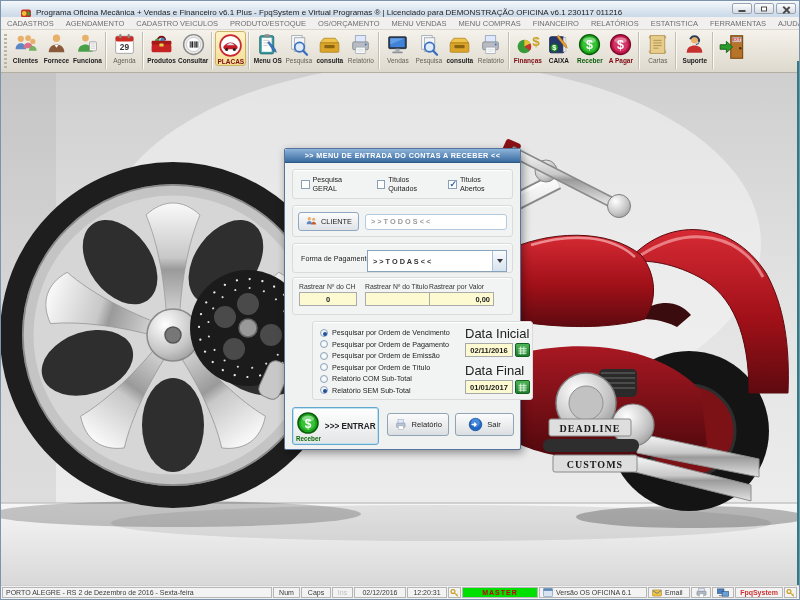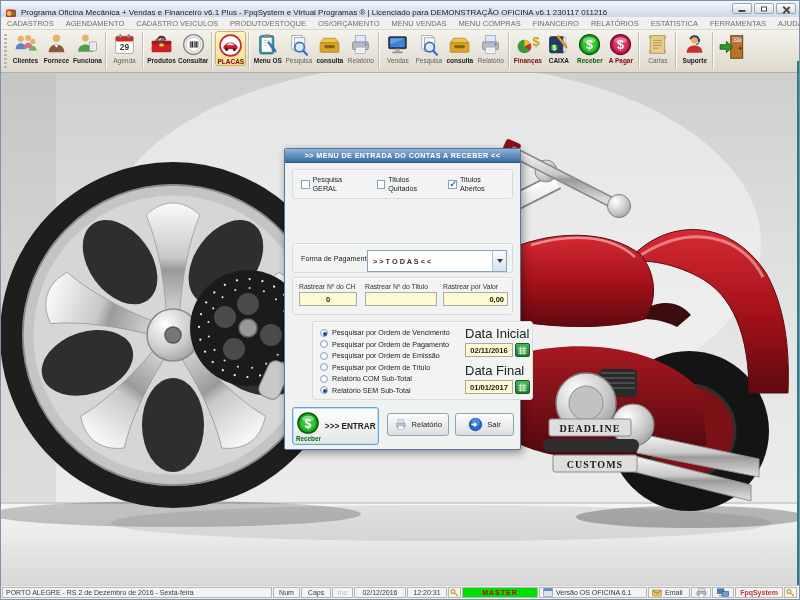--- a/index.html
+++ b/index.html
@@ -3,21 +3,21 @@
 <meta charset="utf-8">
 <style>
   html,body{margin:0;padding:0;background:#444;}
   *{box-sizing:border-box;}
   .screen{position:relative;width:800px;height:600px;overflow:hidden;
     font-family:"Liberation Sans",sans-serif;background:#e8e8e8;
     border:1px solid #7d93ab;}
   
   .titlebar{position:absolute;left:0;top:0;width:100%;height:24px;
     background:linear-gradient(#f4f8fc,#cfdcea 60%,#c2d2e4);
-    display:flex;align-items:center;padding:0 4px;border-bottom:1px solid #aebfd2;}
+    display:flex;align-items:center;padding:0 19px;border-bottom:1px solid #aebfd2;}
   .titlebar .ttext{font-size:8px;color:#1b1b1b;white-space:nowrap;overflow:hidden;margin-left:4px;}
   .winbtns{position:absolute;right:3px;top:2px;display:flex;gap:2px;}
   .wbtn{width:20px;height:11px;border:1px solid #98a4b2;border-radius:2px;
     background:linear-gradient(#fdfdfd,#d7dde5);position:relative;cursor:default;}
   .wbtn i{position:absolute;left:50%;top:50%;transform:translate(-50%,-50%);}
   .wbtn.min i{width:7px;height:2px;background:#4a4a4a;margin-top:2px;}
   .wbtn.res i{width:6px;height:5px;border:1px solid #4a4a4a;background:#fff;}
   .wbtn.cls i{width:7px;height:7px;}
   .wbtn.cls i::before,.wbtn.cls i::after{content:"";position:absolute;left:3px;top:0;width:1.5px;height:9px;background:#4a4a4a;}
   .wbtn.cls i::before{transform:rotate(45deg);} .wbtn.cls i::after{transform:rotate(-45deg);}
@@ -71,21 +71,21 @@
     background:#fff;display:flex;align-items:center;}
   .select .sval{flex:1;font-size:7.3px;font-weight:bold;color:#333;padding-left:5px;white-space:nowrap;}
   .select .sarrow{width:14px;height:100%;border-left:1px solid #aac0d4;
     background:linear-gradient(#fafcfe,#d6e2ee);display:flex;align-items:center;justify-content:center;}
   .tri{width:0;height:0;border-left:3px solid transparent;border-right:3px solid transparent;border-top:4px solid #333;}
   .g4{top:114px;height:38px;}
   .rcol{position:absolute;top:5px;}
   .rcol .rlbl{font-size:6.8px;color:#333;white-space:nowrap;margin-bottom:2px;}
   .rinput{height:14px;border:1px solid #ababab;background:#fdfad2;font-size:7.5px;font-weight:bold;
     color:#222;line-height:13px;padding:0 3px;}
-  .rc1{left:6px;width:58px;} .rc2{left:72px;width:72px;} .rc3{left:150px;width:65px;}
+  .rc1{left:6px;width:58px;} .rc2{left:72px;width:72px;} .rc3{left:136px;width:65px;}
   .rc1 .rinput{text-align:center;} .rc3 .rinput{text-align:right;}
   .g5{top:158px;height:79px;margin-left:20px;}
   .radios{position:absolute;left:7px;top:5px;}
   .radio{display:flex;align-items:center;gap:4px;height:11.5px;font-size:7.2px;color:#222;}
   .radio .dot{width:8px;height:8px;border-radius:50%;border:1px solid #8ea6be;
     background:radial-gradient(#ffffff,#e4e8ec);position:relative;}
   .radio.sel .dot::after{content:"";position:absolute;left:2px;top:2px;width:4px;height:4px;border-radius:50%;background:#1f4f9f;}
   .dates{position:absolute;left:152px;top:4px;width:66px;}
   .dlabel{font-size:13px;color:#222;margin-bottom:2px;}
   .drow{display:flex;gap:2px;margin-bottom:6px;}
@@ -534,20 +534,32 @@
         <span class="chk">
             <span class="box"></span>
             <span>Titulos Quitados</span>
           </span>
         <span class="chk on">
             <span class="box"></span>
             <span>Titulos Abertos</span>
           </span>
       </div>
 
+      <div class="gbox g2">
+        <button class="cliente-btn">
+          <svg width="13" height="13" viewBox="0 0 24 24">
+              <circle cx="8" cy="7" r="3.2" fill="#e8b06a"></circle>
+              <path d="M3 17c0-4 3-6 5-6s5 2 5 6z" fill="#5a87c6"></path>
+              <circle cx="16" cy="8" r="2.8" fill="#e8b06a"></circle>
+              <path d="M11.5 17.5c0-3.5 2.4-5 4.5-5s4.5 1.5 4.5 5z" fill="#c85a30"></path>
+            </svg>
+          <span>CLIENTE</span>
+        </button>
+        <div class="cliente-input">&gt; &gt; T O D O S &lt; &lt;</div>
+      </div>
 
       <div class="gbox g3">
         <span class="flabel">Forma de Pagamento</span>
         <div class="select">
           <span class="sval">&gt; &gt; T O D A S &lt; &lt;</span>
           <span class="sarrow">
               <i class="tri"></i>
             </span>
         </div>
       </div>

